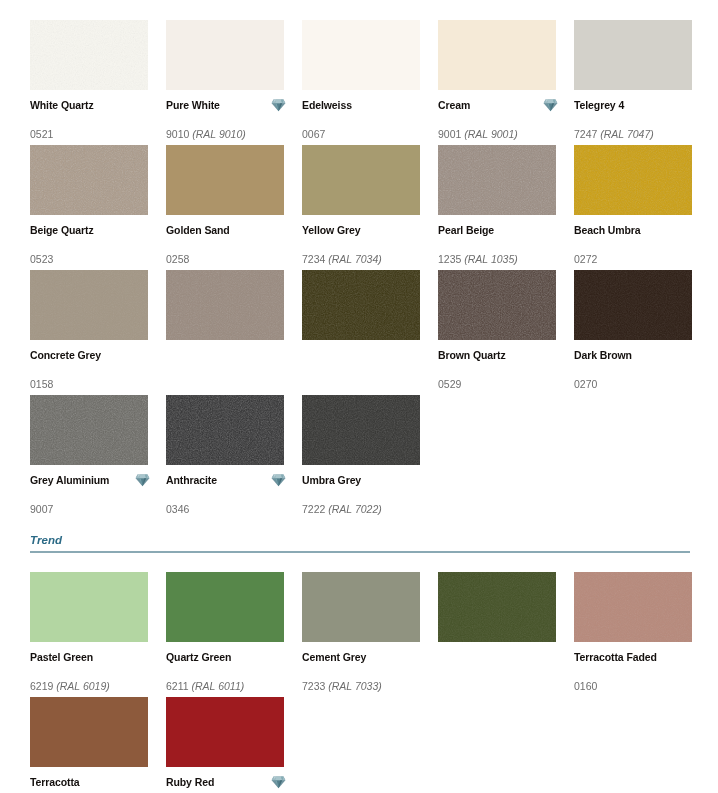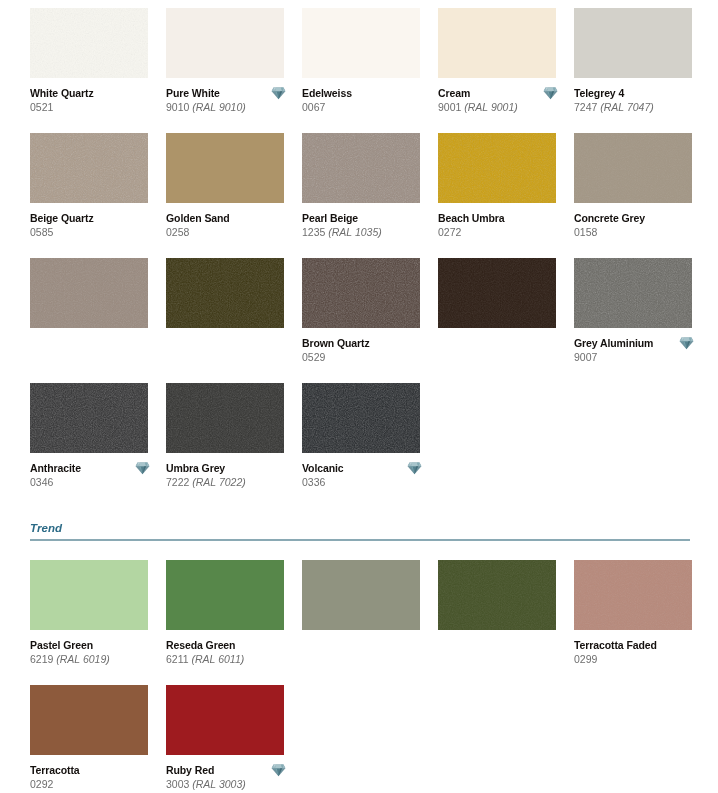--- a/index.html
+++ b/index.html
@@ -16,21 +16,21 @@
     overflow: hidden;
     position: relative;
   }
 
   .page {
     width: 718px;
     height: 793px;
     position: relative;
     box-sizing: border-box;
     padding-left: 30px;
-    padding-top: 8px;
+    padding-top: 20px;
   }
 
   
   .grid {
     display: grid;
     grid-template-columns: repeat(5, 136px);
     grid-auto-rows: 125px;
     column-gap: 0px;
     row-gap: 0px;
   }
@@ -75,20 +75,21 @@
     line-height: 13px;
     color: #14100e;
     letter-spacing: -0.1px;
     white-space: nowrap;
   }
   .sw-code {
     font-size: 10.5px;
     line-height: 14px;
     color: #6e6e6e;
     white-space: nowrap;
+    margin-top: 15px;
   }
   .sw-code .ral {
     font-style: italic;
     text-align: center;
   }
 
   .gem {
     position: absolute;
     right: 8px;
     top: 8px;
@@ -185,35 +186,46 @@
         </div>
       </div>
       <div class="cell">
         <div class="chip tex-high" style="background:#ac9c8c">
           <svg class="speckle" width="118" height="70" preserveAspectRatio="none">
             <rect width="118" height="70" filter="url(#noiseFilter)"></rect>
           </svg>
         </div>
         <div class="meta">
           <div class="sw-name">Beige Quartz</div>
-          <div class="sw-code">0585</div>
+          <div class="sw-code">0523</div>
         </div>
       </div>
       <div class="cell">
         <div class="chip" style="background:#ad9469">
           <svg class="speckle" width="118" height="70" preserveAspectRatio="none">
             <rect width="118" height="70" filter="url(#noiseFilter)"></rect>
           </svg>
         </div>
         <div class="meta">
           <div class="sw-name">Golden Sand</div>
           <div class="sw-code">0258</div>
         </div>
       </div>
       <div class="cell">
+        <div class="chip" style="background:#a79b70">
+          <svg class="speckle" width="118" height="70" preserveAspectRatio="none">
+            <rect width="118" height="70" filter="url(#noiseFilter)"></rect>
+          </svg>
+        </div>
+        <div class="meta">
+          <div class="sw-name">Yellow Grey</div>
+          <div class="sw-code">7234 <span class="ral">(RAL 7034)</span></div>
+        </div>
+      </div>
+      <div class="cell">
         <div class="chip tex-high" style="background:#9c8e84">
           <svg class="speckle" width="118" height="70" preserveAspectRatio="none">
             <rect width="118" height="70" filter="url(#noiseFilter)"></rect>
           </svg>
         </div>
         <div class="meta">
           <div class="sw-name">Pearl Beige</div>
           <div class="sw-code">1235 <span class="ral">(RAL 1035)</span></div>
         </div>
       </div>
@@ -262,20 +274,24 @@
         <div class="meta">
           <div class="sw-name">Brown Quartz</div>
           <div class="sw-code">0529</div>
         </div>
       </div>
       <div class="cell">
         <div class="chip tex-low" style="background:#312219">
           <svg class="speckle" width="118" height="70" preserveAspectRatio="none">
             <rect width="118" height="70" filter="url(#noiseFilter)"></rect>
           </svg>
+        </div>
+        <div class="meta">
+          <div class="sw-name">Dark Brown</div>
+          <div class="sw-code">0270</div>
         </div>
       </div>
       <div class="cell">
         <div class="chip tex-high" style="background:#6e6d68">
           <svg class="speckle" width="118" height="70" preserveAspectRatio="none">
             <rect width="118" height="70" filter="url(#noiseFilter)"></rect>
           </svg>
         </div>
         <div class="meta">
           <div class="sw-name">Grey Aluminium</div>
@@ -303,34 +319,20 @@
         <div class="chip tex-mid" style="background:#393937">
           <svg class="speckle" width="118" height="70" preserveAspectRatio="none">
             <rect width="118" height="70" filter="url(#noiseFilter)"></rect>
           </svg>
         </div>
         <div class="meta">
           <div class="sw-name">Umbra Grey</div>
           <div class="sw-code">7222 <span class="ral">(RAL 7022)</span></div>
         </div>
       </div>
-      <div class="cell">
-        <div class="chip tex-high" style="background:#2e3134">
-          <svg class="speckle" width="118" height="70" preserveAspectRatio="none">
-            <rect width="118" height="70" filter="url(#noiseFilter)"></rect>
-          </svg>
-        </div>
-        <div class="meta">
-          <div class="sw-name">Volcanic</div>
-          <div class="sw-code">0336</div>
-          <span class="gem"><svg viewBox="0 0 24 22" width="15" height="14">
-              <use href="#sym-gem"></use>
-            </svg></span>
-        </div>
-      </div>
       <div class="cell empty"></div>
     </div>
 
   <div class="section">
     <div class="section-title">Trend</div>
     <div class="section-rule"></div>
     <div class="section-body">
       <div class="grid trend-grid" id="grid-trend">
           <div class="cell">
             <div class="chip" style="background:#b3d6a2">
@@ -343,47 +345,51 @@
               <div class="sw-code">6219 <span class="ral">(RAL 6019)</span></div>
             </div>
           </div>
           <div class="cell">
             <div class="chip" style="background:#57874a">
               <svg class="speckle" width="118" height="70" preserveAspectRatio="none">
                 <rect width="118" height="70" filter="url(#noiseFilter)"></rect>
               </svg>
             </div>
             <div class="meta">
-              <div class="sw-name">Reseda Green</div>
+              <div class="sw-name">Quartz Green</div>
               <div class="sw-code">6211 <span class="ral">(RAL 6011)</span></div>
             </div>
           </div>
           <div class="cell">
             <div class="chip" style="background:#909380">
               <svg class="speckle" width="118" height="70" preserveAspectRatio="none">
                 <rect width="118" height="70" filter="url(#noiseFilter)"></rect>
               </svg>
             </div>
+            <div class="meta">
+              <div class="sw-name">Cement Grey</div>
+              <div class="sw-code">7233 <span class="ral">(RAL 7033)</span></div>
+            </div>
           </div>
           <div class="cell">
             <div class="chip tex-low" style="background:#47542a">
               <svg class="speckle" width="118" height="70" preserveAspectRatio="none">
                 <rect width="118" height="70" filter="url(#noiseFilter)"></rect>
               </svg>
             </div>
           </div>
           <div class="cell">
             <div class="chip tex-low" style="background:#b78a7c">
               <svg class="speckle" width="118" height="70" preserveAspectRatio="none">
                 <rect width="118" height="70" filter="url(#noiseFilter)"></rect>
               </svg>
             </div>
             <div class="meta">
               <div class="sw-name">Terracotta Faded</div>
-              <div class="sw-code">0299</div>
+              <div class="sw-code">0160</div>
             </div>
           </div>
           <div class="cell">
             <div class="chip" style="background:#8d5a3c">
               <svg class="speckle" width="118" height="70" preserveAspectRatio="none">
                 <rect width="118" height="70" filter="url(#noiseFilter)"></rect>
               </svg>
             </div>
             <div class="meta">
               <div class="sw-name">Terracotta</div>

